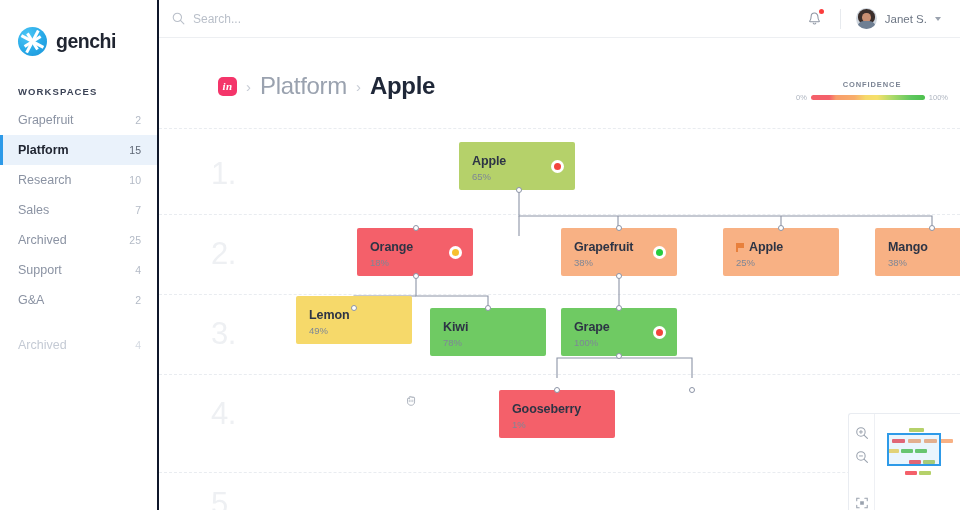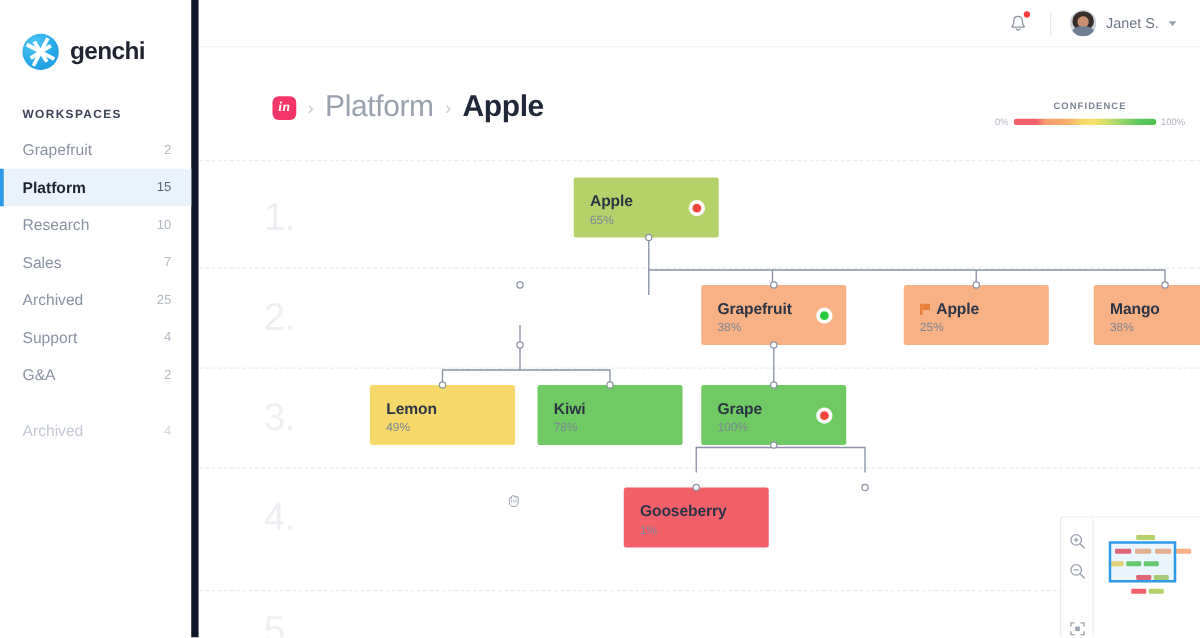--- a/index.html
+++ b/index.html
@@ -11,21 +11,21 @@
     background: #ffffff;
     color: #3b4252;
   }
   #app { position: relative; width: 960px; height: 510px; }
 
   
   #sidebar {
     position: absolute; left: 0; top: 0;
     width: 159px; height: 510px;
     background: #ffffff;
-    border-right: 6px solid #0f172a;
+    border-right: 2px solid #0f172a;
   }
   .brand {
     display: flex; align-items: center;
     gap: 9px;
     padding: 27px 0 0 18px;
   }
   .brand-mark {
     width: 29px; height: 29px; flex: 0 0 29px;
     border-radius: 50%;
     background: radial-gradient(circle at 32% 28%, #4cc6f5 0%, #27a9e8 55%, #1b93d6 100%);
@@ -383,20 +383,27 @@
       </div>
       <div class="ws-spacer"></div>
       <div class="ws-item muted">
         <span class="nm">Archived</span>
         <span class="ct">4</span>
       </div>
     </nav>
   </aside>
 
   <header id="topbar">
+    <div class="search-wrap">
+      <svg class="ico-search" viewBox="0 0 16 16">
+        <circle cx="6.6" cy="6.6" r="5.1" fill="none" stroke="#b9bfc9" stroke-width="1.3"></circle>
+        <line x1="10.4" y1="10.4" x2="14.6" y2="14.6" stroke="#b9bfc9" stroke-width="1.3" stroke-linecap="round"></line>
+      </svg>
+      <input class="search-input" type="text" placeholder="Search..." style="">
+    </div>
 
     <div class="topbar-right">
       <div class="bell-btn">
         <svg width="15" height="16" viewBox="0 0 16 17">
           <path d="M8 2.2c-2.1 0-3.6 1.6-3.6 3.7 0 3.1-1.1 4.3-1.5 4.8-.2.3 0 .7.4.7h9.4c.4 0 .6-.4.4-.7-.4-.5-1.5-1.7-1.5-4.8C11.6 3.8 10.1 2.2 8 2.2z" fill="none" stroke="#8d95a2" stroke-width="1.1" stroke-linejoin="round"></path>
           <path d="M6.6 12.9a1.5 1.5 0 0 0 2.8 0" fill="none" stroke="#8d95a2" stroke-width="1.1" stroke-linecap="round"></path>
         </svg>
         <span class="bell-dot"></span>
       </div>
       <div class="vdiv"></div>
@@ -466,20 +473,27 @@
 
     <div class="node" style="left:300px; top:104px; width:116px; height:48px; background:#b5d16a">
       <div class="node-title">Apple</div>
       <div class="node-pct">65%</div>
       <div class="node-dot">
           <span style="background:#f2453d"></span>
         </div>
     </div>
     <div class="port" style="left:357px; top:149px"></div>
 
+    <div class="node" style="left:198px; top:190px; width:116px; height:48px; background:#f4606a">
+      <div class="node-title">Orange</div>
+      <div class="node-pct">18%</div>
+      <div class="node-dot">
+          <span style="background:#f7c12f"></span>
+        </div>
+    </div>
     <div class="port" style="left:254px; top:187px"></div>
     <div class="port" style="left:254px; top:235px"></div>
 
     <div class="node" style="left:402px; top:190px; width:116px; height:48px; background:#f8b184">
       <div class="node-title">Grapefruit</div>
       <div class="node-pct">38%</div>
       <div class="node-dot">
           <span style="background:#27cc3e"></span>
         </div>
     </div>
@@ -494,21 +508,21 @@
       <div class="node-pct">25%</div>
     </div>
     <div class="port" style="left:619px; top:187px"></div>
 
     <div class="node" style="left:716px; top:190px; width:116px; height:48px; background:#f8b184">
       <div class="node-title">Mango</div>
       <div class="node-pct">38%</div>
     </div>
     <div class="port" style="left:770px; top:187px"></div>
 
-    <div class="node" style="left:137px; top:270px; width:116px; height:48px; background:#f6d96a">
+    <div class="node" style="left:137px; top:258px; width:116px; height:48px; background:#f6d96a">
       <div class="node-title">Lemon</div>
       <div class="node-pct">49%</div>
     </div>
     <div class="port" style="left:192px; top:267px"></div>
 
     <div class="node" style="left:271px; top:270px; width:116px; height:48px; background:#6fca63">
       <div class="node-title">Kiwi</div>
       <div class="node-pct">78%</div>
     </div>
     <div class="port" style="left:326px; top:267px"></div>

